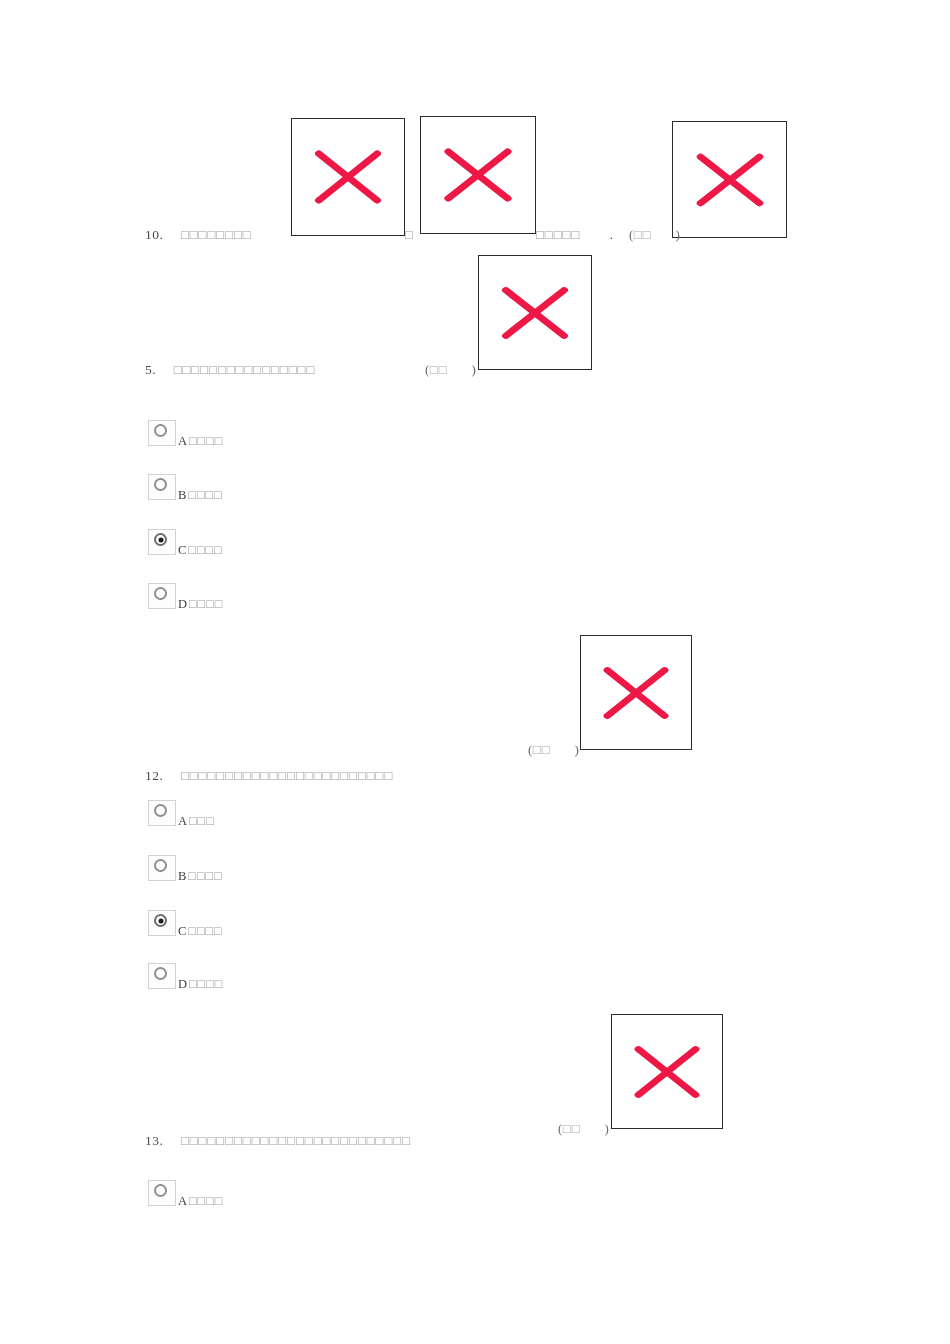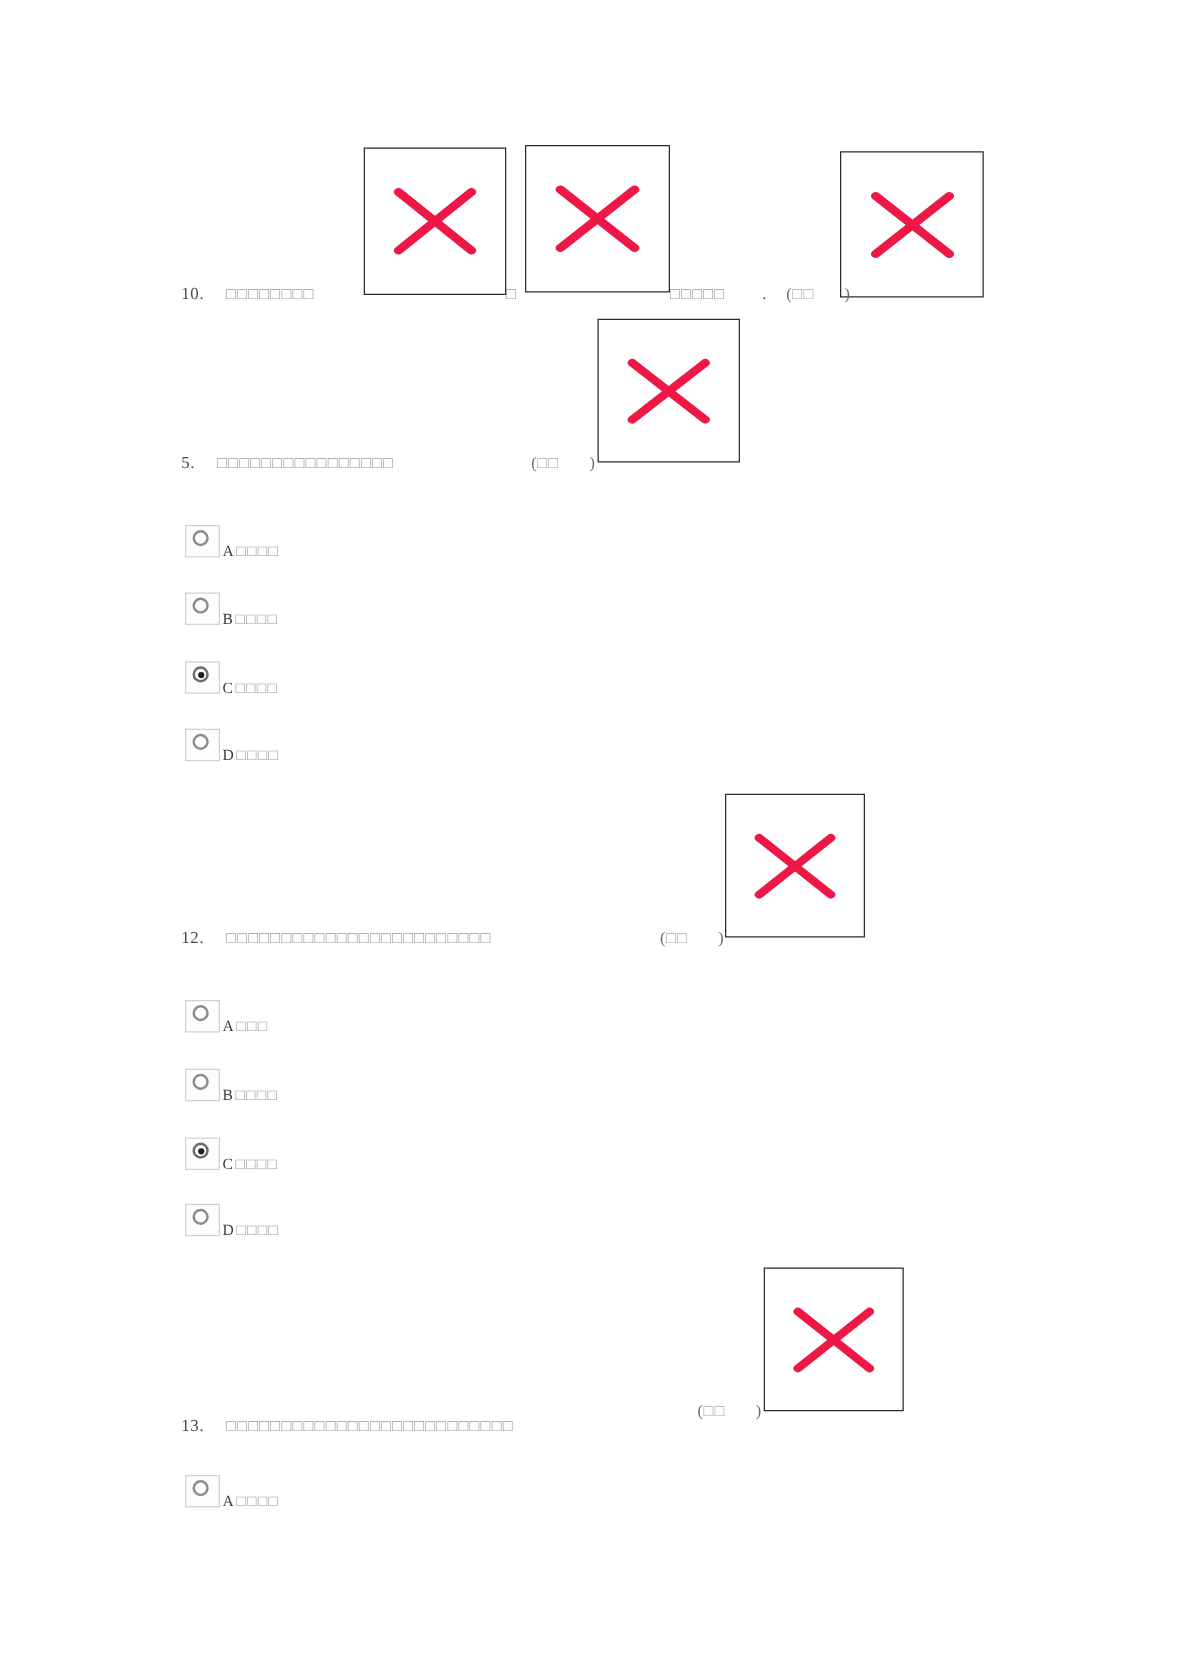--- a/index.html
+++ b/index.html
@@ -190,21 +190,21 @@
       </span>
     <span class="optlabel"><span class="optletter">C</span><span class="opttext">□□□□</span></span>
   </div>
   <div class="optrow" style="left:148px;top:583px;">
     <span class="radiobox">
         <span class="radio"></span>
       </span>
     <span class="optlabel"><span class="optletter">D</span><span class="opttext">□□□□</span></span>
   </div>
 
-  <div class="qline" style="left:145px;top:742px;">
+  <div class="qline" style="left:145px;top:768px;">
     <span class="qnum">12.</span>
     <span style="display:inline-block;width:10px;"></span>
     <span class="qtext">□□□□□□□□□□□□□□□□□□□□□□□□</span>
   </div>
   <div class="qline" style="left:528px;top:742px;">
     <span class="qmark"><span>(</span><span class="inner">□□</span><span style="display:inline-block;width:24px;"></span><span>)</span></span>
   </div>
 
   <div class="optrow" style="left:148px;top:800px;">
     <span class="radiobox">

